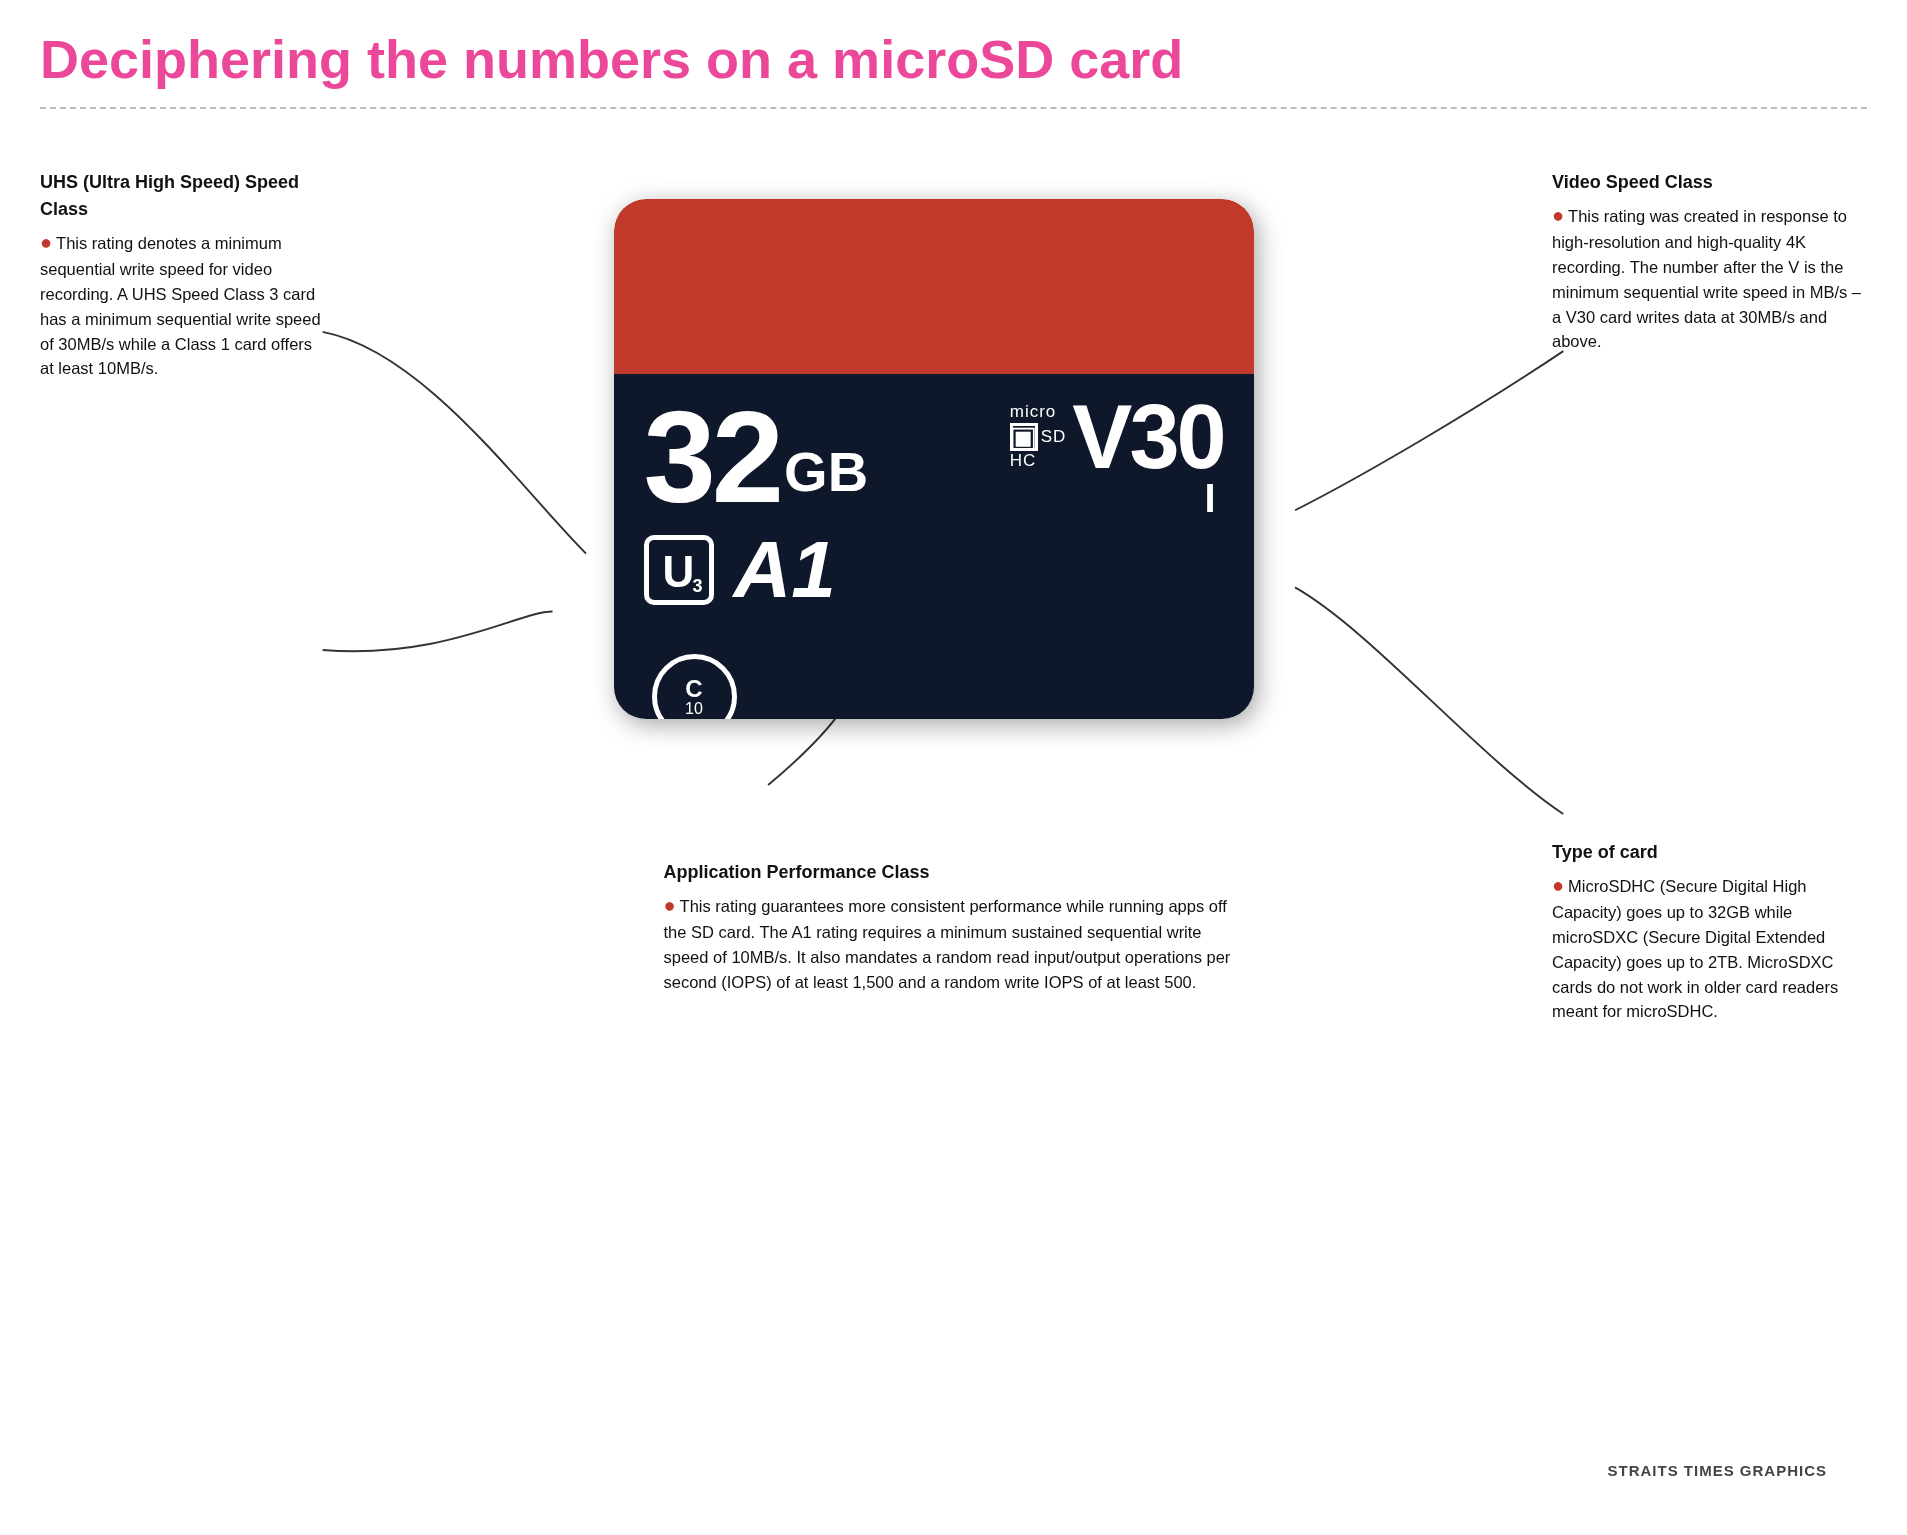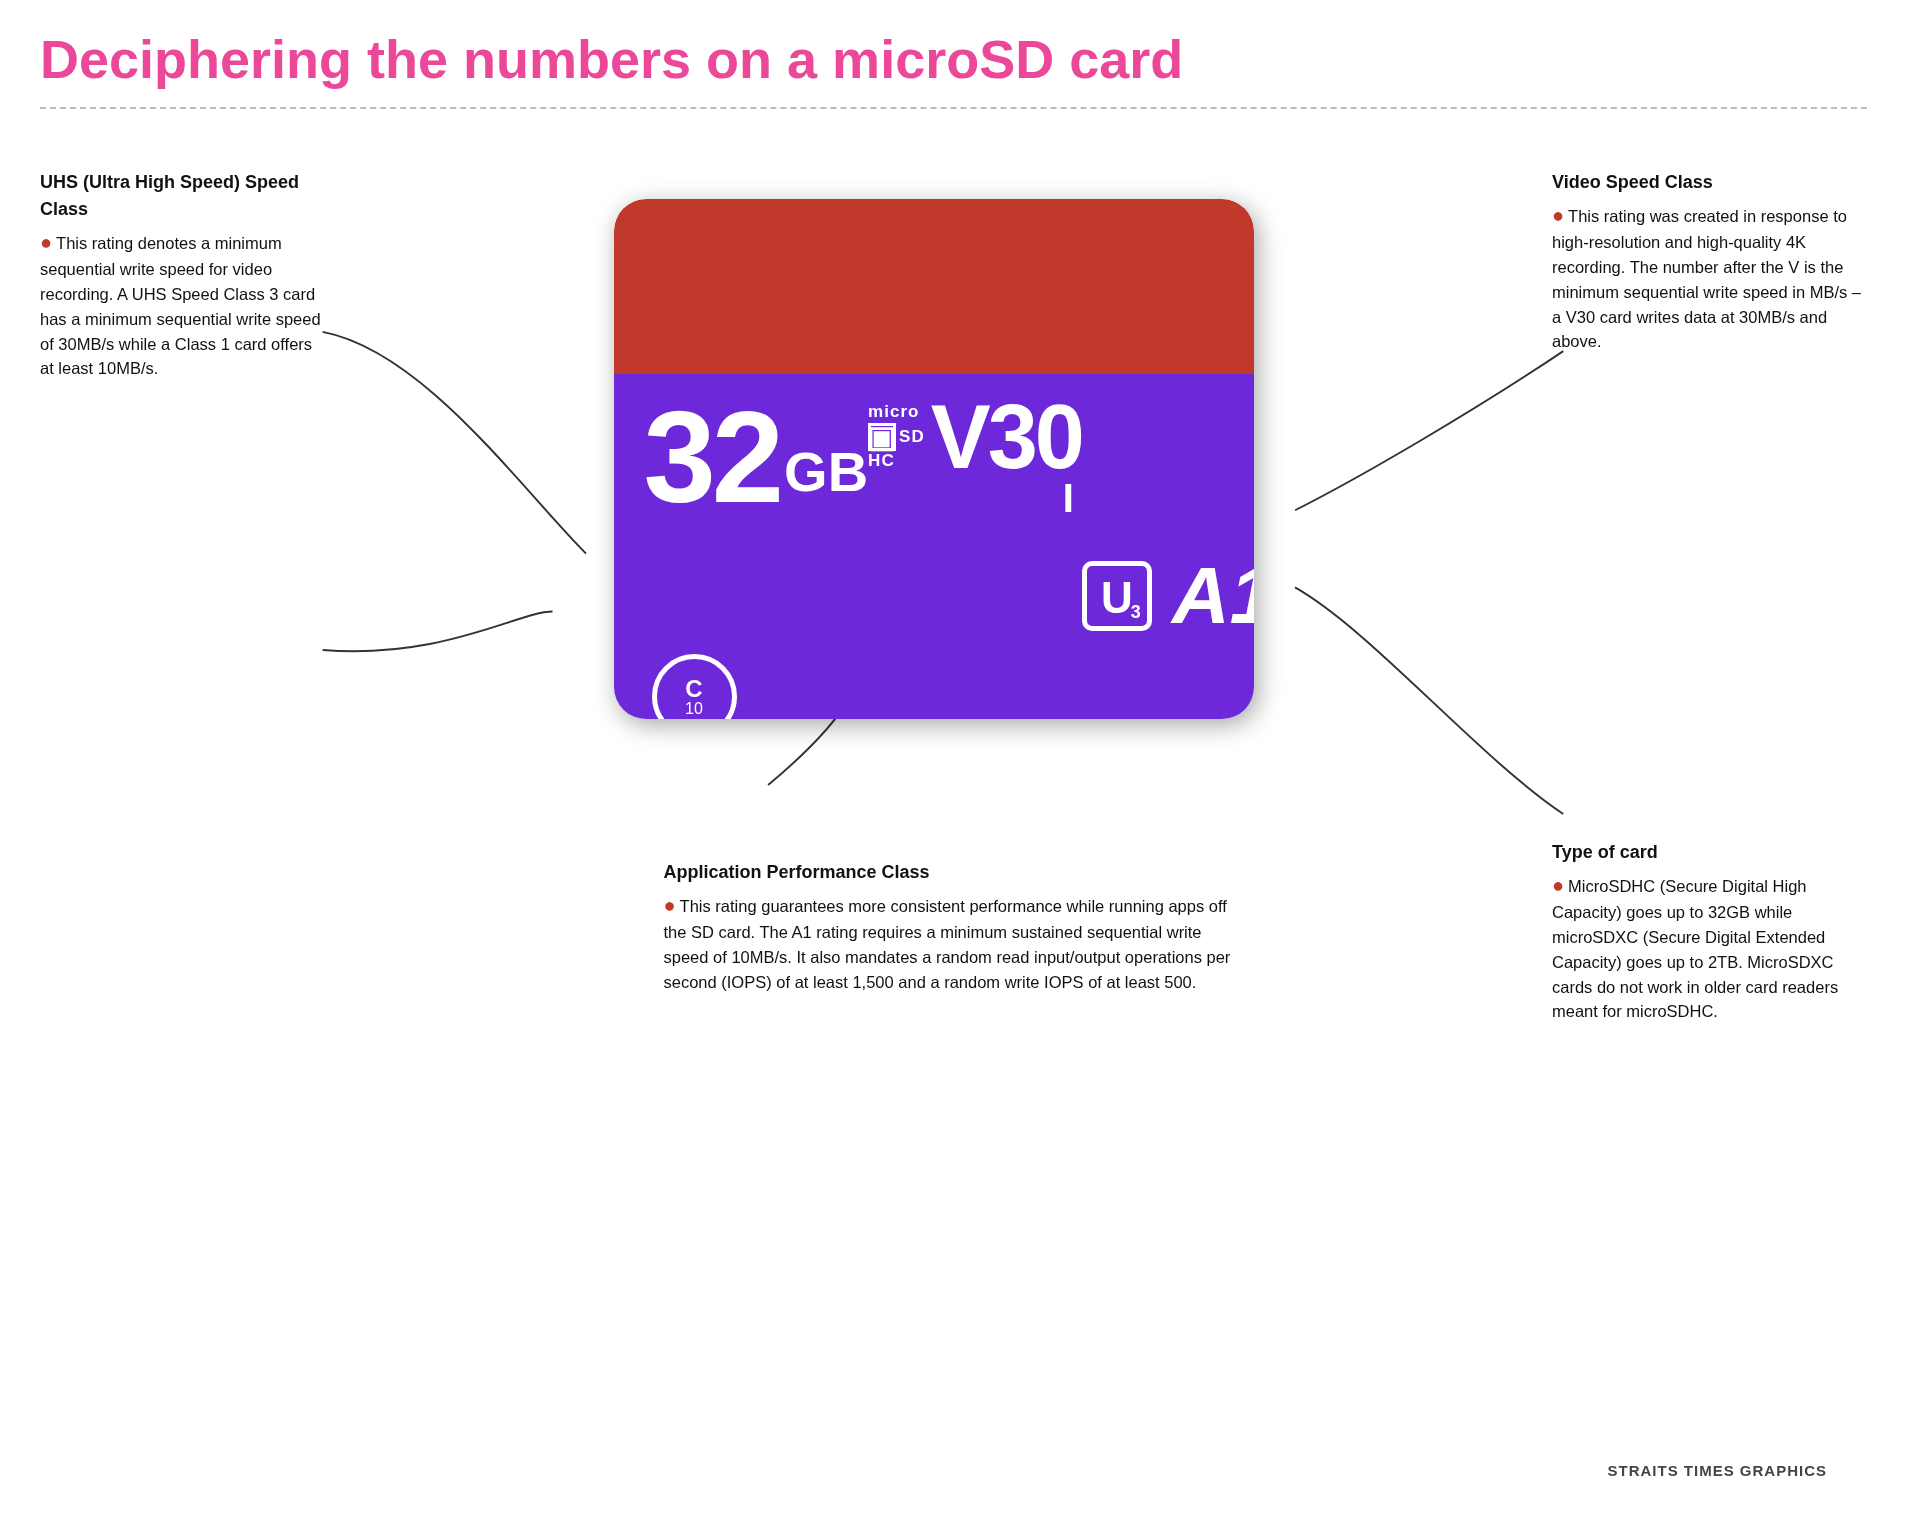--- a/index.html
+++ b/index.html
@@ -56,26 +56,26 @@
     }
 
     .card-top {
       background: #c0392b;
       width: 100%;
       height: 175px;
       border-radius: 32px 32px 0 0;
     }
 
     .card-bottom {
-      background: #6d28d9;
+      background: #0f172a;
       width: 100%;
       height: 435px;
       position: relative;
       display: flex;
-      flex-direction: row;
+      flex-direction: column;
       padding: 18px 30px;
     }
 
     .card-notch {
       position: absolute;
       bottom: 0;
       left: 50%;
       transform: translateX(-50%);
       width: 110px;
       height: 38px;
@@ -186,21 +186,21 @@
         <div class="card-bottom">
 
           <div style="display:flex;align-items:flex-start;justify-content:space-between;margin-bottom:0px;">
             <div style="display:flex;align-items:flex-end;">
               <span style="font-size:130px;font-weight:900;color:#fff;line-height:1;letter-spacing:-4px;">32</span>
               <span style="font-size:56px;font-weight:700;color:#fff;margin-left:4px;margin-bottom:18px;">GB</span>
             </div>
             <div style="display:flex;flex-direction:column;align-items:flex-start;margin-top:10px;">
 
               <div style="display:flex;gap:6px;align-items:flex-start;">
-                <div style="font-size:17px;font-weight:700;color:#fff;line-height:1.2;letter-spacing:1px;">
+                <div style="font-size:17px;font-weight:400;color:#fff;line-height:1.2;letter-spacing:1px;">
                   <div>micro</div>
                   <div style="display:flex;align-items:center;gap:0;">
                     <span style="font-size:30px;border:3px solid #fff;width:28px;height:28px;display:inline-flex;align-items:center;justify-content:center;margin-right:3px;">▣</span>
                     <span>SD</span>
                   </div>
                   <div>HC</div>
                 </div>
                 <div style="font-size:90px;font-weight:900;color:#fff;line-height:0.9;letter-spacing:-3px;margin-top:-5px;">V30</div>
               </div>
               <div style="font-size:40px;font-weight:900;color:#fff;text-align:right;margin-left:auto;padding-right:8px;line-height:1;">I</div>

